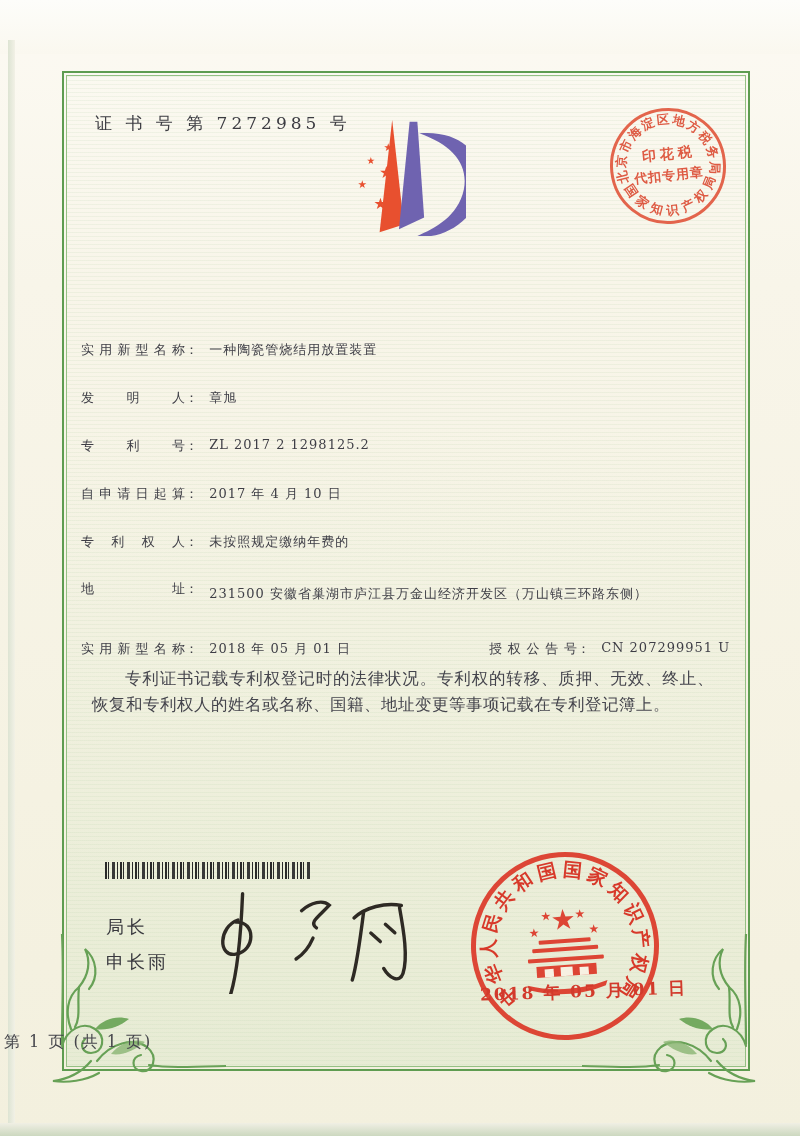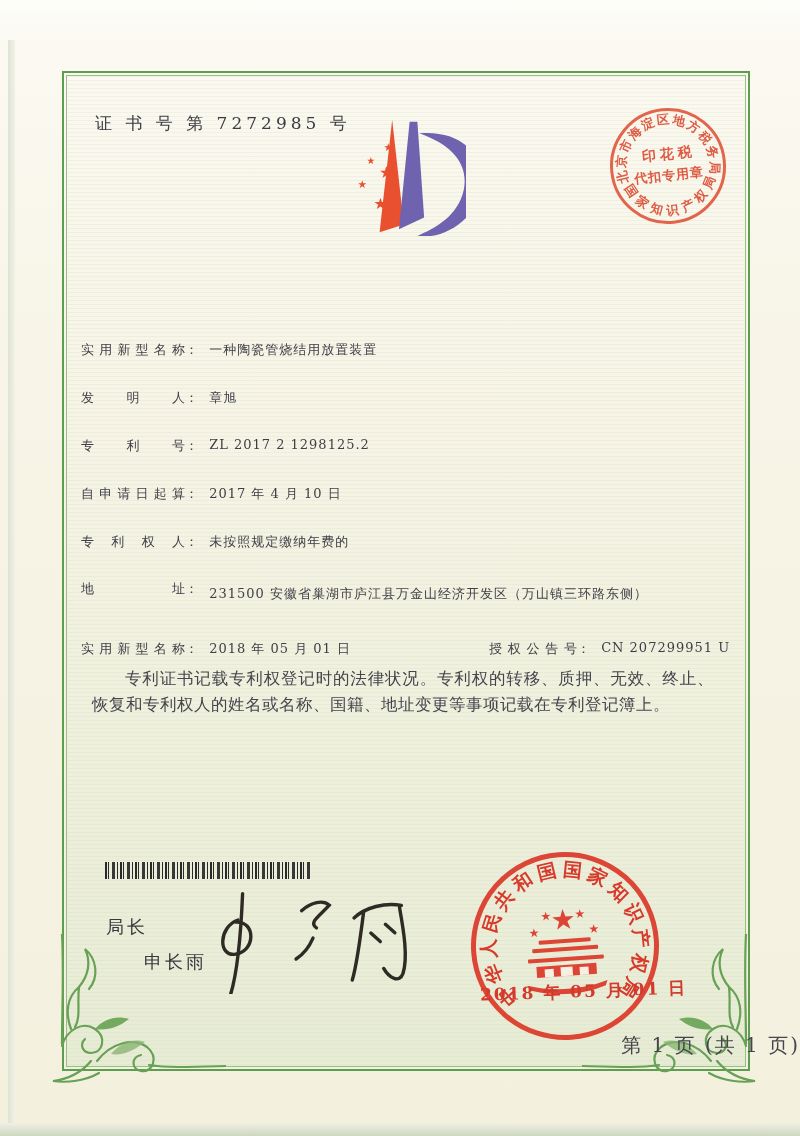--- a/index.html
+++ b/index.html
@@ -45,21 +45,21 @@
     text-align:justify; color:#45454d; letter-spacing:0.5px; }
 
   .barcode { position:absolute; left:105px; top:862px; width:206px; height:17px;
     background:repeating-linear-gradient(90deg,
       #2a2a2a 0 2px, rgba(0,0,0,0) 2px 3px,
       #2a2a2a 3px 4px, rgba(0,0,0,0) 4px 7px,
       #383838 7px 10px, rgba(0,0,0,0) 10px 12px,
       #2a2a2a 12px 13px, rgba(0,0,0,0) 13px 15px); }
 
   .signoff-title { position:absolute; left:106px; top:915px; font-size:18px; letter-spacing:3px; color:#38383e; }
-  .signoff-name  { position:absolute; left:106px; top:950px; font-size:18px; letter-spacing:3px; color:#38383e;margin-left:38px; }
+  .signoff-name  { position:absolute; left:106px; top:950px; font-size:18px; letter-spacing:3px; color:#38383e; }
   .signature { position:absolute; left:205px; top:882px; }
 
   
   .arc { position:absolute; inset:0; }
   .arc-char { position:absolute; left:50%; top:50%; white-space:pre; }
 
   
   .tax-stamp { position:absolute; left:604px; top:102px; width:128px; height:128px;
     transform:rotate(-6deg); opacity:0.93; }
   .tax-circle { position:absolute; inset:6px; border:3px solid #e25a40; border-radius:50%; }
@@ -71,22 +71,22 @@
 
   
   .seal { position:absolute; left:468px; top:849px; width:194px; height:194px;
     transform:rotate(-4deg); }
   .seal-ring { position:absolute; inset:3px; border-radius:50%; border:5px solid rgba(219,47,31,0.88); }
   .seal .arc-char { font-size:19px; font-weight:700; color:rgba(214,41,27,0.92); }
   .emblem { position:absolute; left:37px; top:40px; }
   .seal-date { position:absolute; left:480px; top:980px; font-size:17px; color:#d23a2c;
     letter-spacing:2px; transform:rotate(-2deg); font-weight:600; }
 
-  .footer { position:absolute; left:4px; right:0; top:1032px; text-align:right;
-    font-size:20px; letter-spacing:2px; color:#45454b; }
+  .footer { position:absolute; left:4px; right:0; top:1032px; text-align:left;
+    font-size:16px; letter-spacing:2px; color:#45454b; }
 </style>
 </head>
 <body>
 
 <div class="photo">
 
   <div class="edge-top"></div>
   <div class="edge-left"></div>
 
   <div class="frame-outer">

